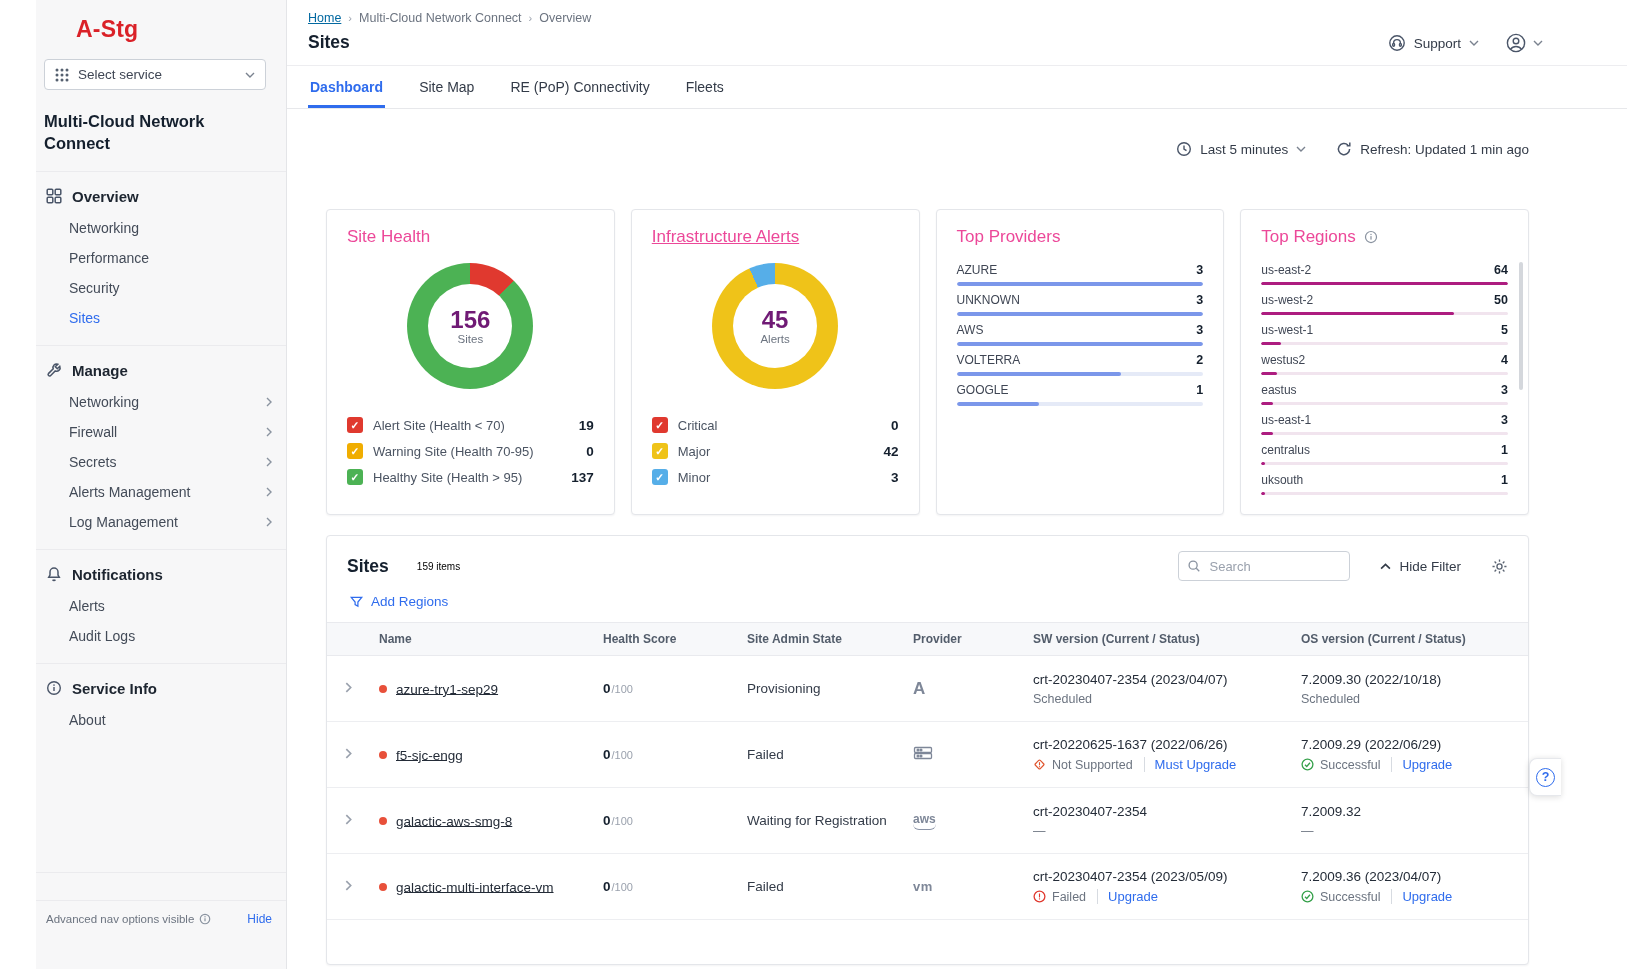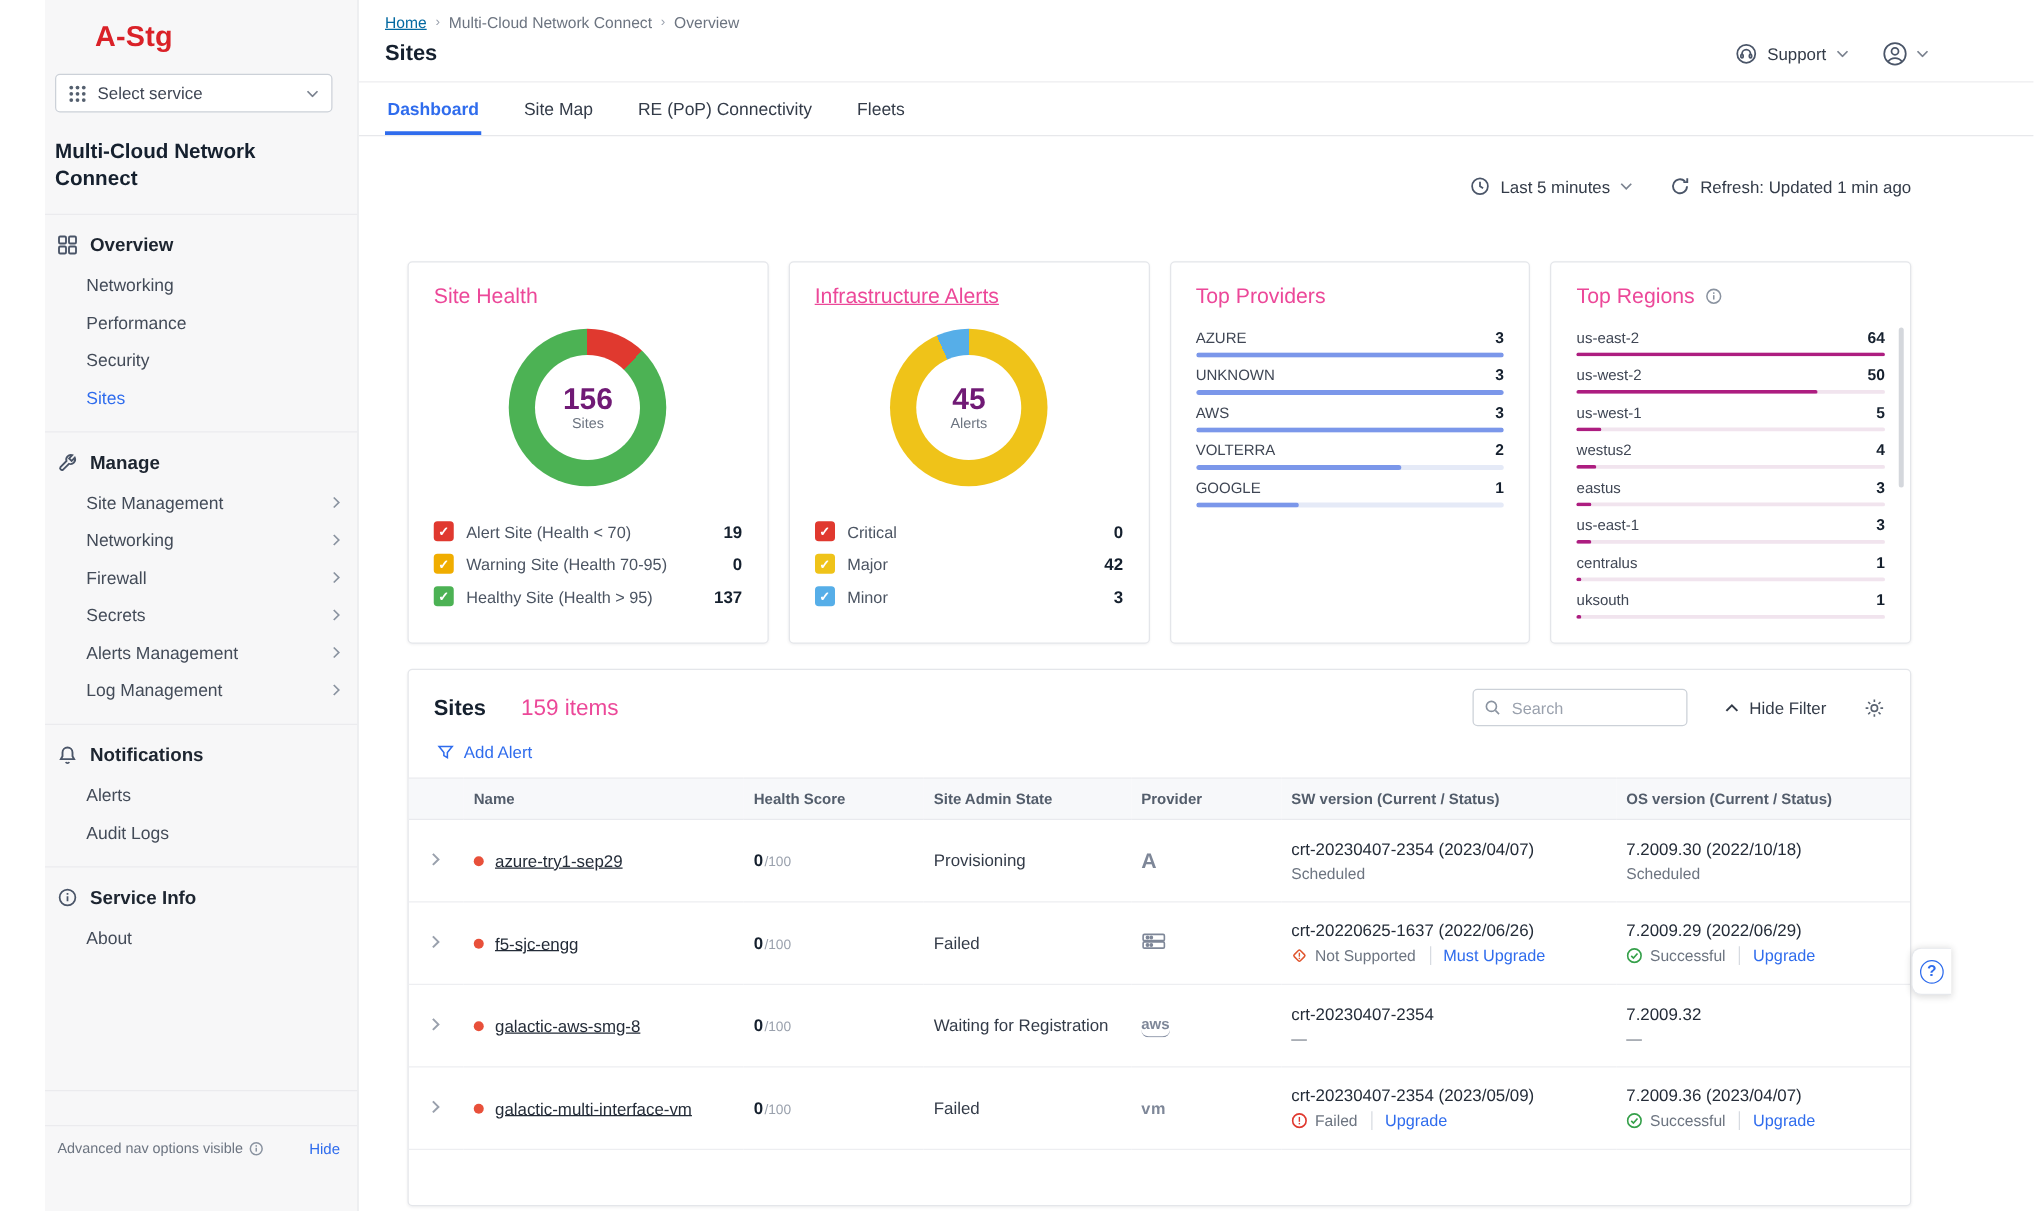--- a/index.html
+++ b/index.html
@@ -80,21 +80,21 @@
   .metric-fill { height:100%; border-radius:2px; }
   .card.regions .metric-track { height:3px; background:#f1e4ee; }
   .card.regions .metric-row { margin-bottom:8px; }
   .card.providers .metrics, .card.regions .metrics { margin-top:16px; }
   .card-scrollbar { position:absolute; right:5px; top:52px; width:4px; height:128px; border-radius:2px; background:#d4d7dc; cursor:pointer; }
 
   
   .table-card { margin-top:20px; background:#fff; border:1px solid #e4e6ea; border-radius:4px; box-shadow:0 1px 2px rgba(16,24,40,.05); min-height:430px; }
   .table-head { display:flex; align-items:center; padding:15px 20px 11px; }
   .table-title { font-size:17.5px; font-weight:600; color:#15202e; }
-  .items-count { margin-left:28px; font-size:18px; color:#ec4899; }
+  .items-count { margin-left:28px; font-size:10px; color:#000000; }
   .table-head .spacer { flex:1; }
   .search-box { position:relative; }
   .search-box svg { position:absolute; left:9px; top:8px; color:#8a93a0; }
   .search-input { width:172px; height:30px; border:1px solid #ccd1d8; border-radius:4px; padding:0 8px 0 30px; font-size:13px; font-family:inherit; color:#1d2530; outline:none; }
   .search-input::placeholder { color:#9aa1ad; }
   .hide-filter { margin-left:30px; display:flex; align-items:center; gap:8px; font-size:13.5px; color:#333b48; cursor:pointer; }
   .gear-btn { margin-left:30px; color:#5b6472; cursor:pointer; display:flex; }
   .add-filter { display:flex; align-items:center; gap:7px; color:#2f6ced; font-size:13.5px; padding:2px 20px 13px 22px; cursor:pointer; width:fit-content; }
 
   table { width:100%; border-collapse:collapse; }
@@ -174,26 +174,20 @@
           </div>
       </div>
 
       <div class="nav-section">
         <div class="nav-heading">
           <svg width="16" height="16" viewBox="0 0 16 16" fill="none" stroke="currentColor" stroke-width="1.5">
               <path d="M13.8 4.2l-2.5 2.5-2-2 2.5-2.5a3.6 3.6 0 0 0-4.6 4.6L2.4 11.6a1.5 1.5 0 0 0 2.1 2.1l4.7-4.7a3.6 3.6 0 0 0 4.6-4.8z"></path>
             </svg>
           <span>Manage</span>
         </div>
-        <div class="nav-item">
-            <span>Site Management</span>
-            <svg class="chev-r" width="6" height="10" viewBox="0 0 6 10">
-              <path d="M1 1l4 4-4 4" fill="none" stroke="currentColor" stroke-width="1.4"></path>
-            </svg>
-          </div>
         <div class="nav-item">
             <span>Networking</span>
             <svg class="chev-r" width="6" height="10" viewBox="0 0 6 10">
               <path d="M1 1l4 4-4 4" fill="none" stroke="currentColor" stroke-width="1.4"></path>
             </svg>
           </div>
         <div class="nav-item">
             <span>Firewall</span>
             <svg class="chev-r" width="6" height="10" viewBox="0 0 6 10">
               <path d="M1 1l4 4-4 4" fill="none" stroke="currentColor" stroke-width="1.4"></path>
@@ -547,21 +541,21 @@
                 <circle cx="9" cy="9" r="2.7"></circle>
                 <path d="M9 1.6v2.3M9 14.1v2.3M1.6 9h2.3M14.1 9h2.3M3.8 3.8l1.7 1.7M12.5 12.5l1.7 1.7M14.2 3.8l-1.7 1.7M5.5 12.5l-1.7 1.7"></path>
               </svg>
           </span>
         </div>
 
         <div class="add-filter">
           <svg width="15" height="14" viewBox="0 0 16 16" fill="none" stroke="currentColor" stroke-width="1.4">
               <path d="M2 2.6h12L9.6 8v4.8l-3.2-1.9V8z"></path>
             </svg>
-          <span>Add Alert</span>
+          <span>Add Regions</span>
         </div>
 
         <table>
           <colgroup>
             <col style="width:44px">
               <col style="width:224px">
               <col style="width:144px">
               <col style="width:166px">
               <col style="width:120px">
               <col style="width:268px">

